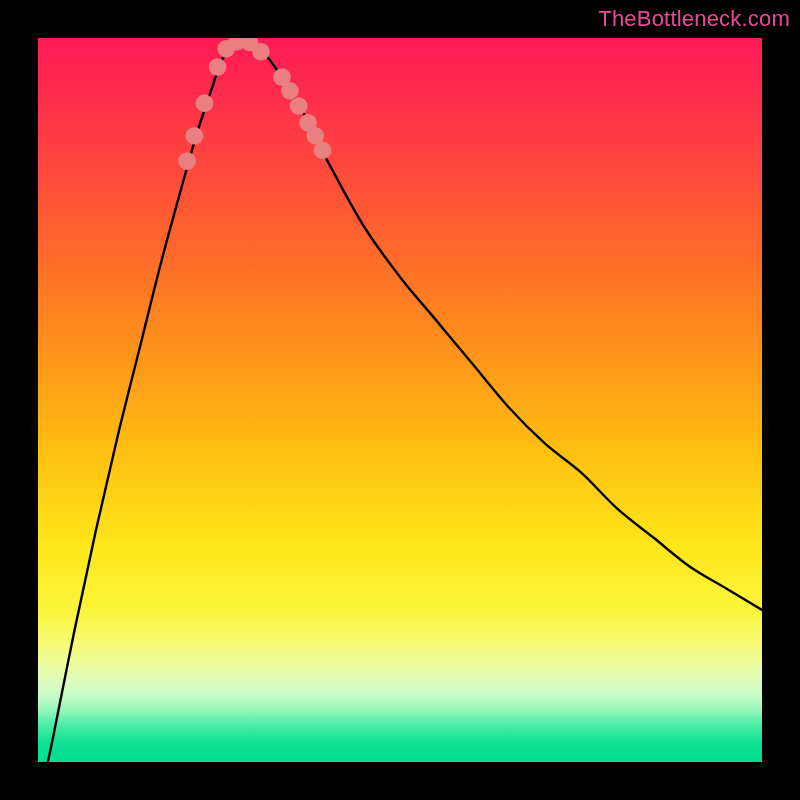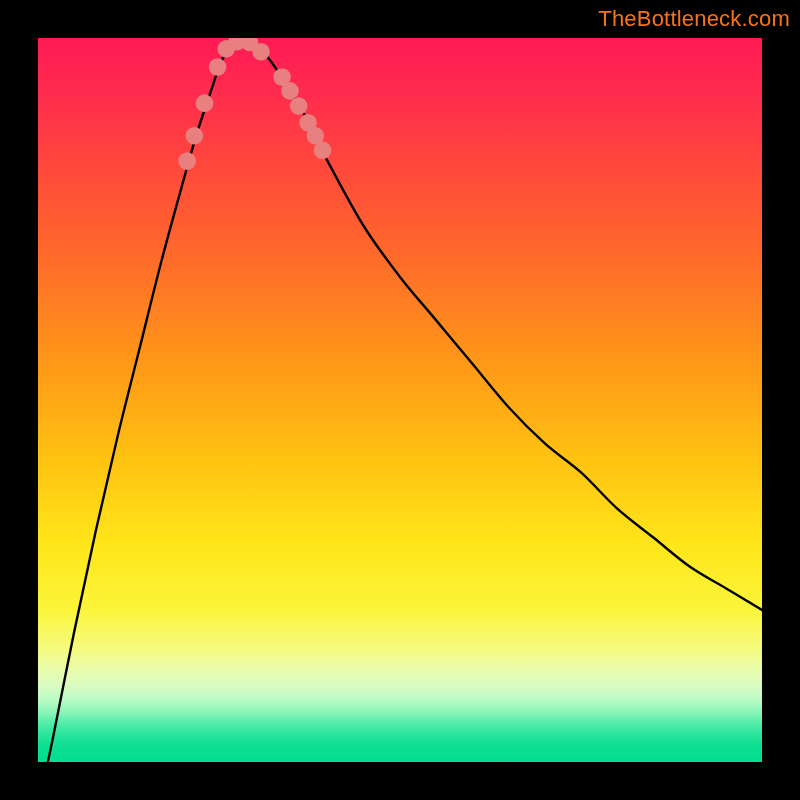--- a/index.html
+++ b/index.html
@@ -58,21 +58,21 @@
     position: absolute;
     left: 0;
     top: 0;
     width: 724px;
     height: 724px;
   }
   .watermark {
     position: absolute;
     top: 6px;
     right: 10px;
-    color: #f97316;
+    color: #ec4899;
     font-size: 22px;
     font-weight: 500;
     letter-spacing: 0.2px;
     user-select: none;
   }
 </style>
 </head>
 <body>
 
 <div class="frame">

